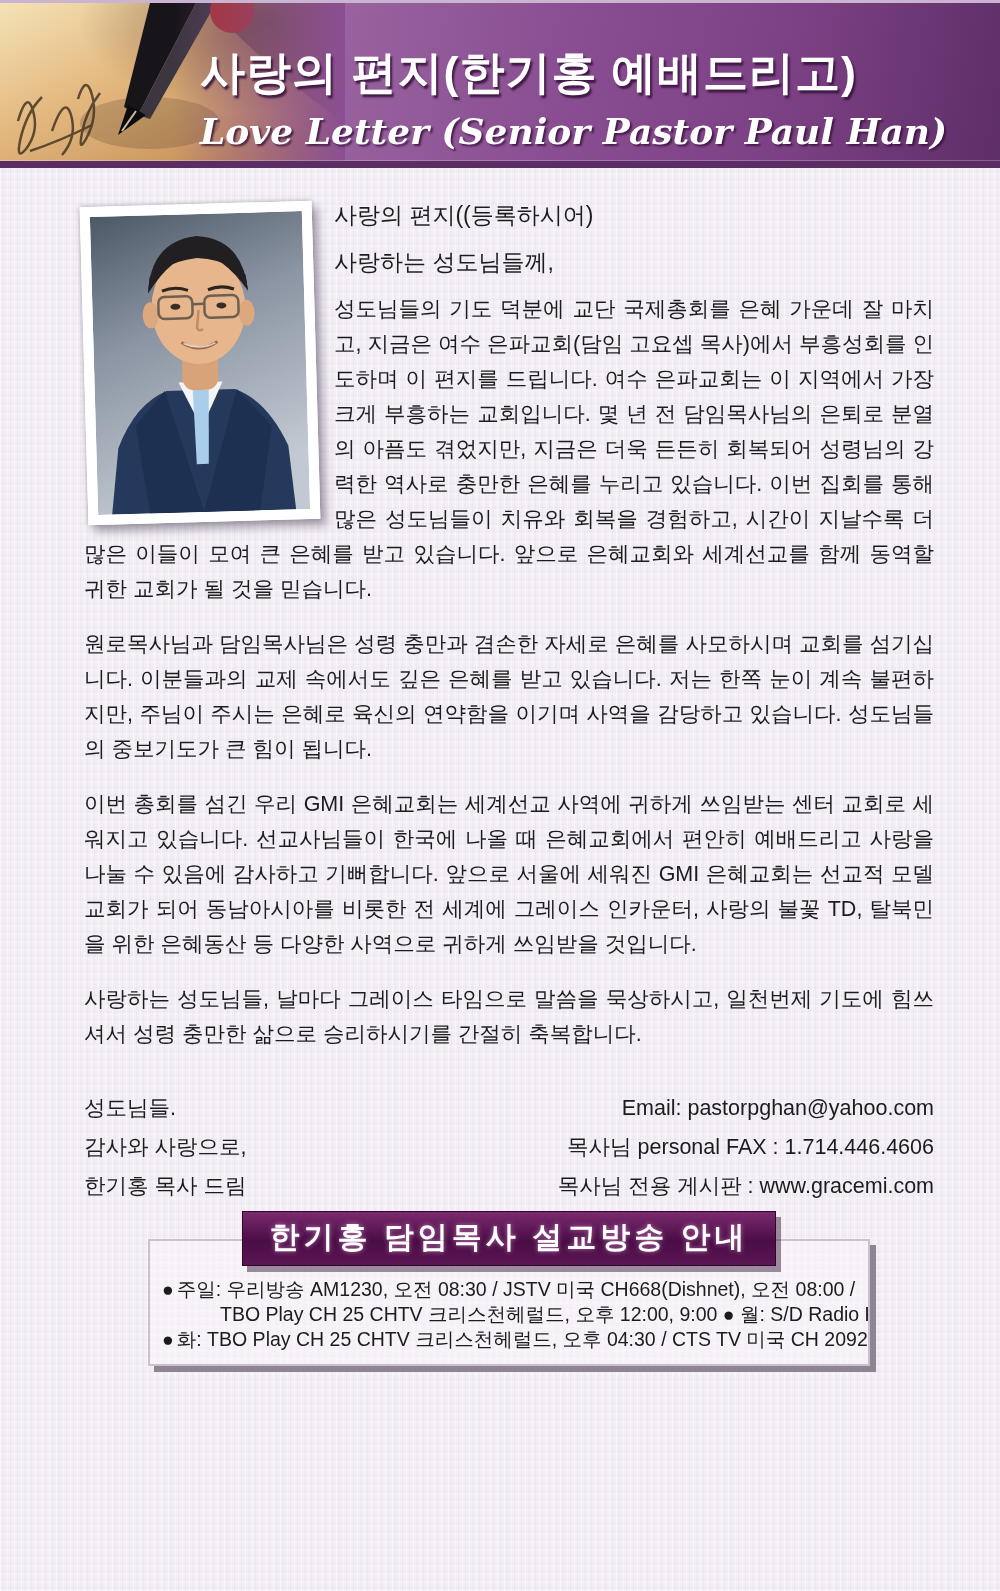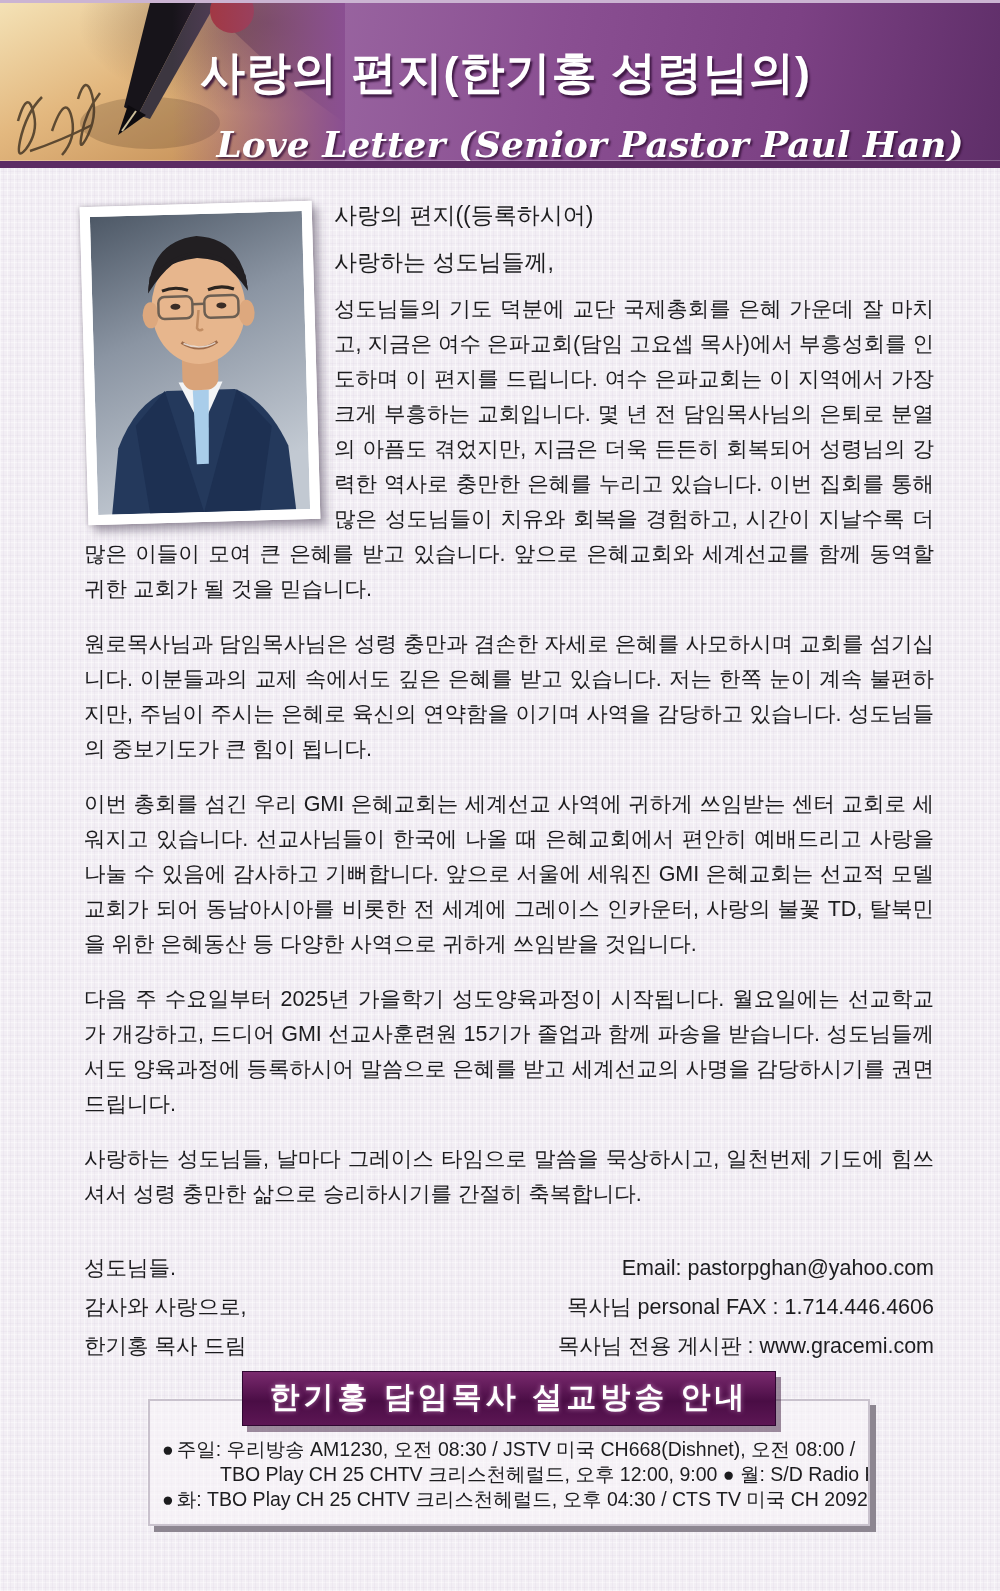--- a/index.html
+++ b/index.html
@@ -14,21 +14,21 @@
   
   .header{
     position:relative;height:165px;overflow:hidden;
     background:linear-gradient(100deg,#a2719f 0%,#9a66a1 30%,#8a4f92 55%,#7c4184 78%,#5e2e68 100%);
     border-top:3px solid #cbb4d2;
   }
   .header::after{content:"";position:absolute;left:0;right:0;bottom:0;height:7px;background:#5c2c64;box-shadow:0 -1px 0 rgba(255,255,255,.25);}
   .header-art{position:absolute;left:0;top:0;}
   .header-titles{position:absolute;left:200px;top:40px;width:780px;}
   .title-ko{font-size:45px;font-weight:700;color:#ffffff;letter-spacing:1px;text-shadow:2px 3px 2px rgba(52,16,56,.85);white-space:nowrap;}
-  .title-en{margin-top:20px;font-family:"DejaVu Serif","Liberation Serif",serif;font-style:italic;font-size:36px;font-weight:700;color:#ffffff;text-shadow:2px 2px 2px rgba(52,16,56,.8);white-space:nowrap;text-align:center;}
+  .title-en{margin-top:7px;font-family:"DejaVu Serif","Liberation Serif",serif;font-style:italic;font-size:36px;font-weight:700;color:#ffffff;text-shadow:2px 2px 2px rgba(52,16,56,.8);white-space:nowrap;}
   
   .content{padding:32px 66px 0 84px;}
   .photo-frame{
     float:left;width:212px;height:298px;background:#fff;border:10px solid #ffffff;
     transform:rotate(-1.6deg);margin:4px 18px 8px 0;
     box-shadow:0 0 5px rgba(120,110,125,.6),6px 7px 9px rgba(110,100,120,.55);
   }
   .letter-heading{font-size:23px;margin:0 0 16px;}
   .salutation{font-size:23px;margin:0 0 14px;}
   .para{font-size:21.5px;line-height:35px;text-align:justify;margin:0 0 20px;}
@@ -85,21 +85,21 @@
     </g>
     <ellipse cx="150" cy="120" rx="70" ry="26" fill="#4b3322" opacity=".22"></ellipse>
     <polygon points="150,0 196,0 138,112 124,104" fill="#17141a"></polygon>
     <polygon points="196,0 216,0 150,116 138,112" fill="#3c3640"></polygon>
     <polygon points="128,102 146,112 118,132" fill="#0d0b0f"></polygon>
     <line x1="122" y1="128" x2="136" y2="108" stroke="#cdbf9a" stroke-width="2"></line>
     <circle cx="232" cy="8" r="22" fill="#a8322e"></circle>
     <rect width="345" height="165" fill="url(#fade)"></rect>
   </svg>
   <div class="header-titles">
-    <div class="title-ko">사랑의 편지(한기홍 성령님의)</div>
+    <div class="title-ko">사랑의 편지(한기홍 예배드리고)</div>
     <div class="title-en">Love Letter (Senior Pastor Paul Han)</div>
   </div>
 </div>
 
 <div class="content">
   <div class="photo-frame">
     <svg viewBox="0 0 212 298" width="212" height="298" preserveAspectRatio="none" aria-hidden="true">
       <defs>
         <linearGradient id="pbg" x1="0" y1="0" x2="0.3" y2="1">
           <stop offset="0" stop-color="#4d5866"></stop>
@@ -130,21 +130,20 @@
       <path d="M88,128 Q106,140 124,128" stroke="#9c6a49" stroke-width="3" fill="none"></path>
       <path d="M90,129 Q106,137 122,129" stroke="#ffffff" stroke-width="1.5" fill="none" opacity=".7"></path>
     </svg>
   </div>
 
   <div class="letter-heading">사랑의 편지((등록하시어)</div>
   <div class="salutation">사랑하는 성도님들께,</div>
   <p class="para">성도님들의 기도 덕분에 교단 국제총회를 은혜 가운데 잘 마치고, 지금은 여수 은파교회(담임 고요셉 목사)에서 부흥성회를 인도하며 이 편지를 드립니다. 여수 은파교회는 이 지역에서 가장 크게 부흥하는 교회입니다. 몇 년 전 담임목사님의 은퇴로 분열의 아픔도 겪었지만, 지금은 더욱 든든히 회복되어 성령님의 강력한 역사로 충만한 은혜를 누리고 있습니다. 이번 집회를 통해 많은 성도님들이 치유와 회복을 경험하고, 시간이 지날수록 더 많은 이들이 모여 큰 은혜를 받고 있습니다. 앞으로 은혜교회와 세계선교를 함께 동역할 귀한 교회가 될 것을 믿습니다.</p>
   <p class="para clear">원로목사님과 담임목사님은 성령 충만과 겸손한 자세로 은혜를 사모하시며 교회를 섬기십니다. 이분들과의 교제 속에서도 깊은 은혜를 받고 있습니다. 저는 한쪽 눈이 계속 불편하지만, 주님이 주시는 은혜로 육신의 연약함을 이기며 사역을 감당하고 있습니다. 성도님들의 중보기도가 큰 힘이 됩니다.</p>
   <p class="para clear">이번 총회를 섬긴 우리 GMI 은혜교회는 세계선교 사역에 귀하게 쓰임받는 센터 교회로 세워지고 있습니다. 선교사님들이 한국에 나올 때 은혜교회에서 편안히 예배드리고 사랑을 나눌 수 있음에 감사하고 기뻐합니다. 앞으로 서울에 세워진 GMI 은혜교회는 선교적 모델교회가 되어 동남아시아를 비롯한 전 세계에 그레이스 인카운터, 사랑의 불꽃 TD, 탈북민을 위한 은혜동산 등 다양한 사역으로 귀하게 쓰임받을 것입니다.</p>
-  <p class="para clear">다음 주 수요일부터 2025년 가을학기 성도양육과정이 시작됩니다. 월요일에는 선교학교가 개강하고, 드디어 GMI 선교사훈련원 15기가 졸업과 함께 파송을 받습니다. 성도님들께서도 양육과정에 등록하시어 말씀으로 은혜를 받고 세계선교의 사명을 감당하시기를 권면드립니다.</p>
   <p class="para clear">사랑하는 성도님들, 날마다 그레이스 타임으로 말씀을 묵상하시고, 일천번제 기도에 힘쓰셔서 성령 충만한 삶으로 승리하시기를 간절히 축복합니다.</p>
 
   <div class="sig-row">
     <div class="sig-left">
       <div>성도님들.</div>
       <div>감사와 사랑으로,</div>
       <div>한기홍 목사 드림</div>
     </div>
     <div class="sig-right">
       <div>Email: pastorpghan@yahoo.com</div>

